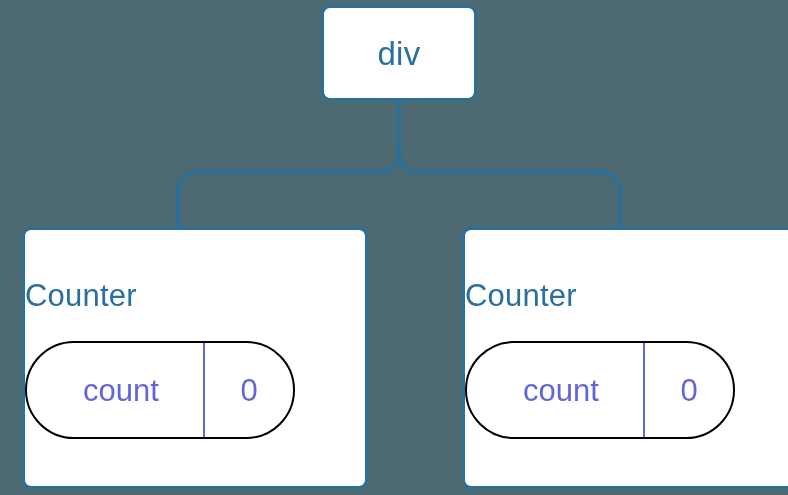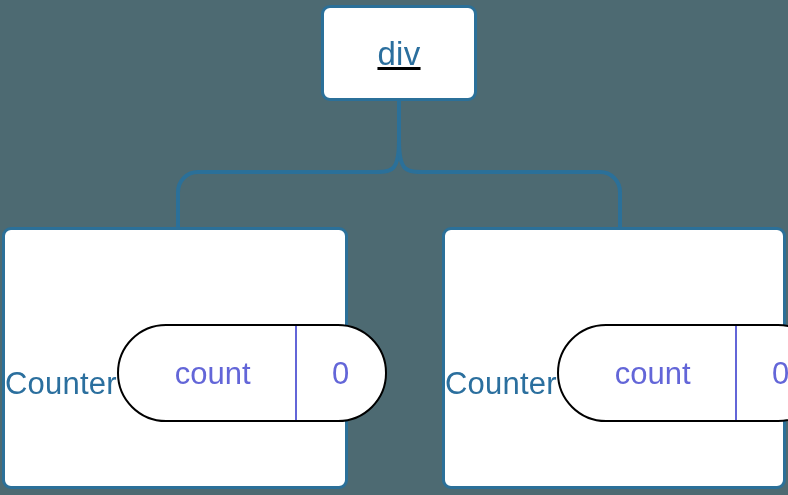--- a/index.html
+++ b/index.html
@@ -40,37 +40,37 @@
 
   
   #node-div {
     left: 321px;
     top: 5px;
     width: 156px;
     height: 96px;
     display: flex;
     align-items: center;
     justify-content: center;
-    text-decoration: underline;
   }
   .node-label-root {
     color: #2b6f9e;
     font-size: 33px;
     font-weight: 400;
     letter-spacing: 0.3px;
     line-height: 1;
   }
 
   
   .node-child {
     top: 227px;
     height: 262px;
     display: flex;
-    flex-direction: row;
-    align-items: center;
+    flex-direction: column;
+    align-items: flex-start;
+    margin-left: 20px;
   }
   #node-counter-left {
     left: 2px;
     width: 346px;
   }
   #node-counter-right {
     left: 442px;
     width: 344px;
   }
   .node-title {

